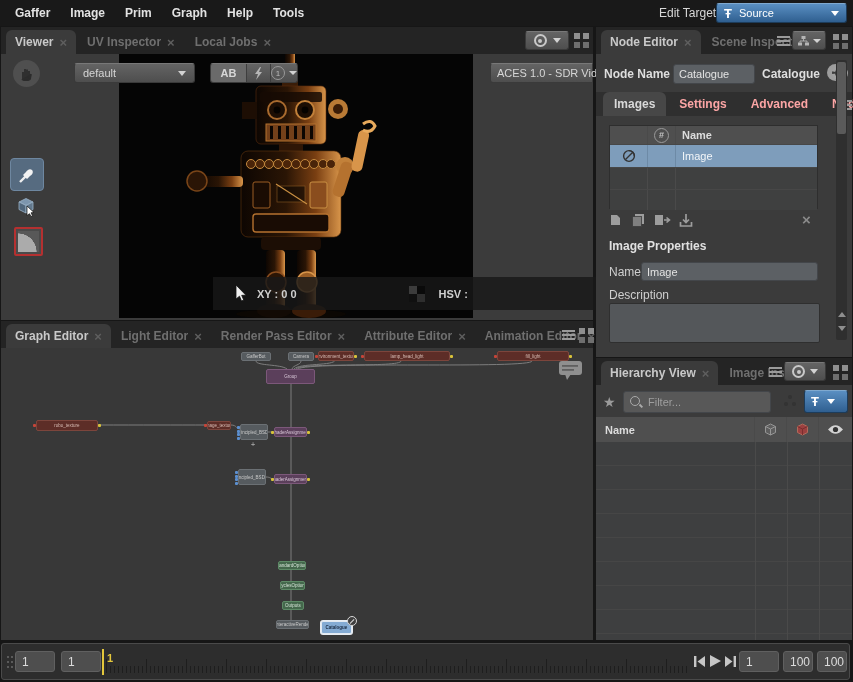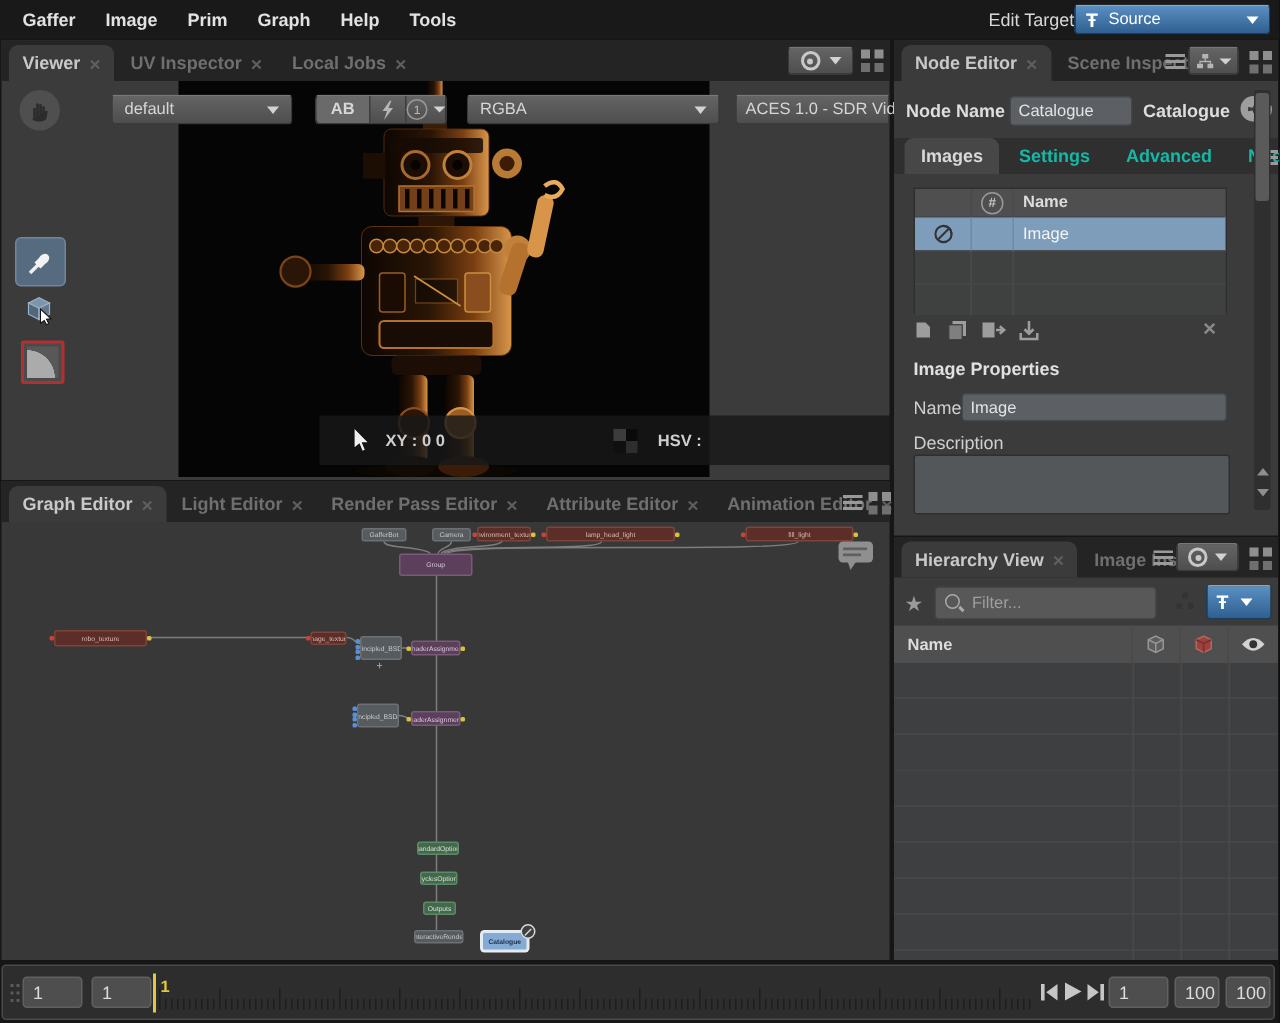--- a/index.html
+++ b/index.html
@@ -44,21 +44,21 @@
          display:flex;align-items:center;justify-content:center;white-space:nowrap;box-sizing:border-box;}
   .gn-gray{background:#565b5f;border:1px solid #6b7074;}
   .gn-maroon{background:#5d2d27;border:1px solid #7c453c;color:#d8bdb5;}
   .gn-purple{background:#5b3f5b;border:1px solid #7c587a;color:#d9c8d8;}
   .gn-green{background:#44684c;border:1px solid #5d8a66;color:#d2e0d4;}
   .gn-blue{background:#84abd3;border:1px solid #e2e9f1;color:#1b2c44;font-weight:bold;}
   .pdot{position:absolute;width:3px;height:3px;border-radius:1px;}
   .gbadge{position:absolute;width:8px;height:8px;border:1px solid #d8d8d8;border-radius:50%;background:#3f3f3f;}
   .gbadge::after{content:"";position:absolute;left:1px;top:3.5px;width:6px;height:1px;background:#d8d8d8;transform:rotate(-45deg);}
   
-  .subtab{height:24px;padding:0 11px;display:flex;align-items:center;font-size:12px;font-weight:bold;color:#14b8a6;border-radius:6px 6px 0 0;}
+  .subtab{height:24px;padding:0 11px;display:flex;align-items:center;font-size:12px;font-weight:bold;color:#fca5a5;border-radius:6px 6px 0 0;}
   .subtab.active{background:#474747;color:#d9d9d9;}
   .tbl-head{background:#4f4f4f;color:#dcdcdc;font-size:11px;font-weight:bold;display:flex;align-items:center;}
   .tbl-row{display:flex;align-items:center;font-size:11px;color:#c6c6c6;background:#3f4040;border-top:1px solid #474747;}
   .tbl-row.sel{background:#7e9dbb;color:#f2f5f8;}
   .colsep{border-left:1px solid #4a4a4a;align-self:stretch;}
   .info-ic{width:17px;height:17px;border-radius:50%;background:#9d9d9d;color:#2e2e2e;display:flex;align-items:center;
            justify-content:center;font-family:"Liberation Serif",serif;font-style:italic;font-weight:bold;font-size:13px;}
   .gear-ic{width:10px;height:10px;border-radius:50%;border:3px dashed #a0a0a0;background:#3b3b3b;}
   .hash-ic{width:13px;height:13px;border-radius:50%;border:1px solid #9a9a9a;color:#c3c3c3;font-size:9px;font-weight:bold;
            display:flex;align-items:center;justify-content:center;}
@@ -204,24 +204,20 @@
       <span style="width:27px;height:100%;display:flex;align-items:center;justify-content:center;border-left:1px solid #3e3e3e;">
         <svg width="9" height="13" viewBox="0 0 9 13">
           <polygon points="6,0 1,7 4,7 2,13 8,5 5,5 7,0" fill="#b5b5b5"></polygon>
         </svg>
       </span>
       <span style="flex:1;height:100%;display:flex;align-items:center;justify-content:center;gap:4px;border-left:1px solid #3e3e3e;">
         <span style="width:12px;height:12px;border:1px solid #999;border-radius:50%;font-size:8px;color:#bbb;
               display:flex;align-items:center;justify-content:center;">1</span>
         <span class="caret" style="border-top-width:4px;"></span>
       </span>
-    </div>
-    <div class="btn3d abs" style="left:310px;top:36px;width:169px;height:20px;padding:0 8px;">
-      <span style="flex:1;">RGBA</span>
-      <span class="caret"></span>
     </div>
     <div class="btn3d abs" style="left:489px;top:36px;width:103px;height:20px;padding:0 6px;border-radius:3px 0 0 3px;">
       <span style="white-space:nowrap;">ACES 1.0 - SDR Vide</span>
     </div>
 
     <div class="tool-btn sel" style="left:9px;top:131px;">
       <svg width="18" height="18" viewBox="0 0 18 18">
         <path d="M2,16 L8,10" stroke="#eee" stroke-width="2.4"></path>
         <path d="M8,6 C9,4 12,2 14,4 C16,6 14,9 12,10 L9,13 L5,9 Z" fill="#f2f2f2"></path>
       </svg>

